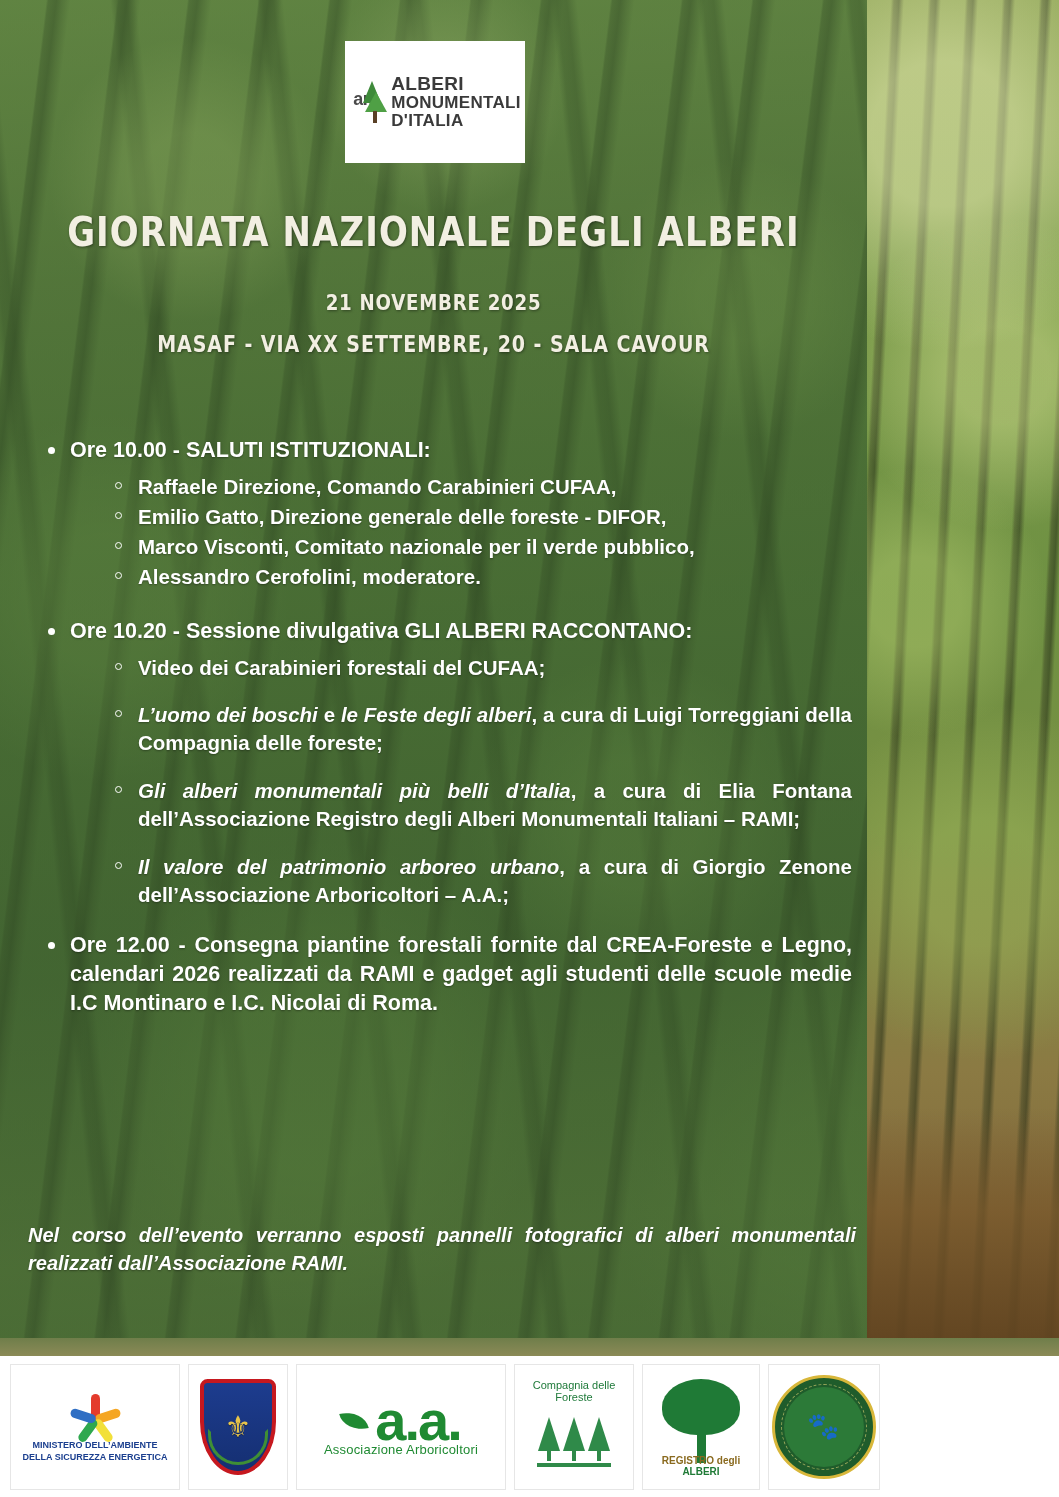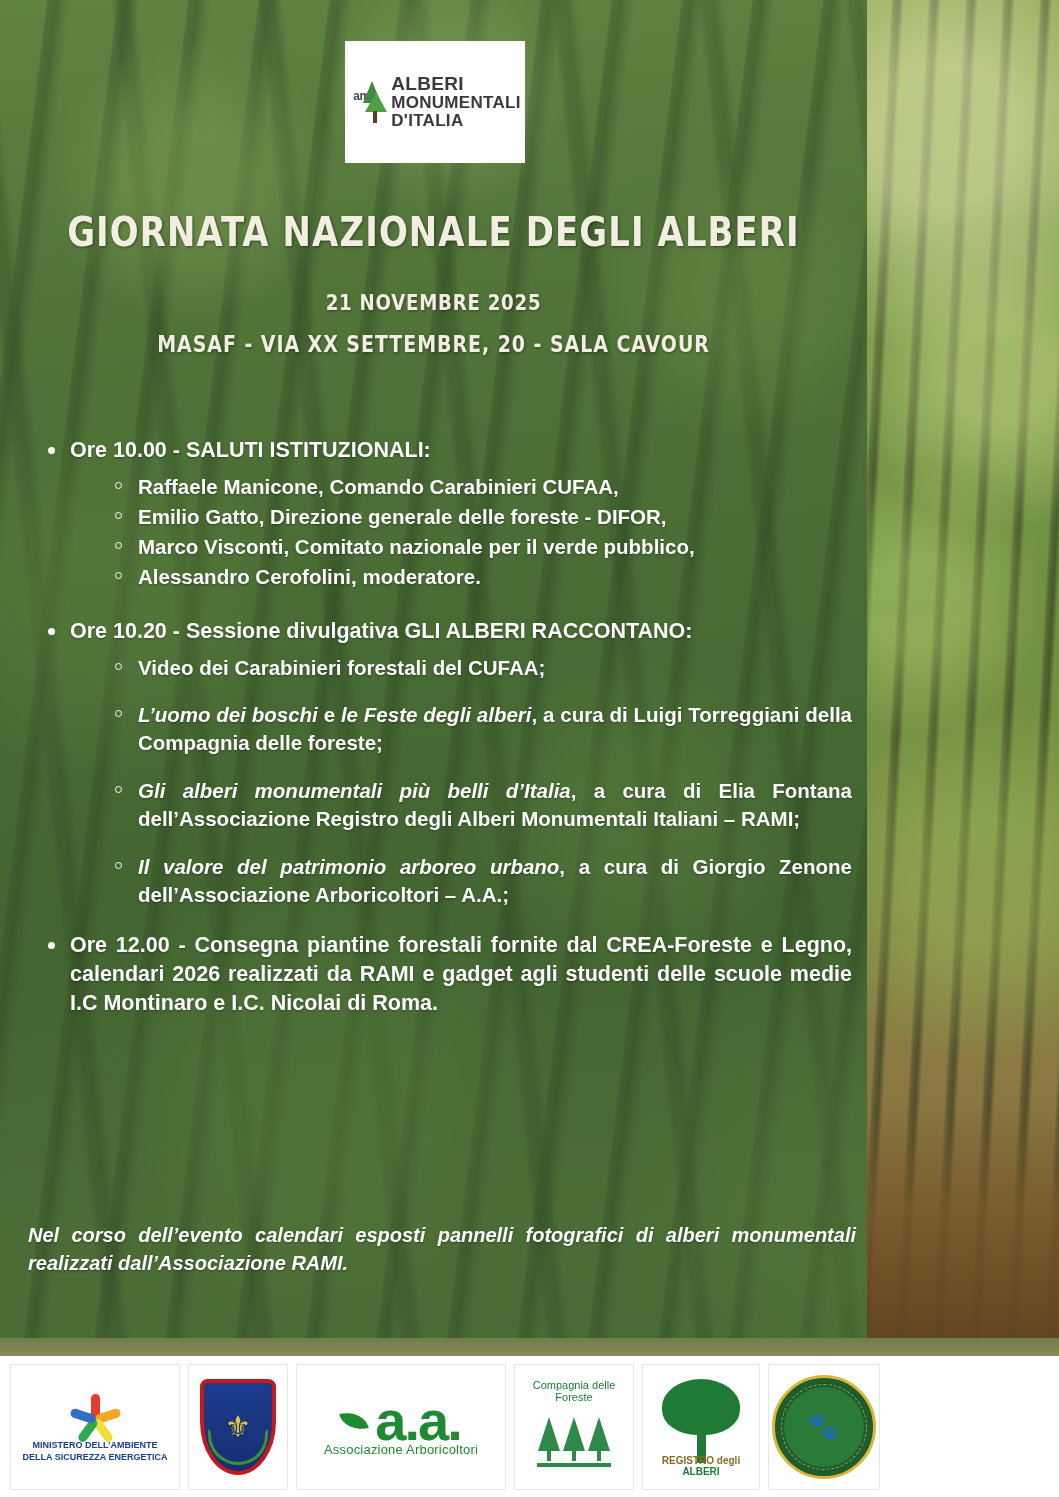--- a/index.html
+++ b/index.html
@@ -145,21 +145,21 @@
     left: 20px;
     top: 32px;
     width: 4px;
     height: 12px;
     background: #5a4026;
   }
   .logo-mark .am {
     position: absolute;
     left: 0;
     top: 10px;
-    font-size: 12px;
+    font-size: 18px;
     font-weight: 700;
     color: #4a4a4a;
     letter-spacing: -0.5px;
   }
   .logo-text {
     line-height: 1.05;
     color: #3a3a3a;
     font-weight: 700;
     font-size: 17px;
     letter-spacing: 0.3px;
@@ -566,21 +566,21 @@
 
   <div class="programme">
     <ul class="lvl1">
 
       <li class="item1">
         <span class="b1"></span>
         <span>Ore 10.00 - SALUTI ISTITUZIONALI:</span>
         <ul class="lvl2">
           <li class="item2">
             <span class="b2"></span>
-            <span>Raffaele Manicone,  Comando Carabinieri CUFAA,</span>
+            <span>Raffaele Direzione,  Comando Carabinieri CUFAA,</span>
           </li>
           <li class="item2">
             <span class="b2"></span>
             <span>Emilio Gatto, Direzione generale delle foreste - DIFOR,</span>
           </li>
           <li class="item2">
             <span class="b2"></span>
             <span>Marco Visconti, Comitato nazionale per il verde pubblico,</span>
           </li>
           <li class="item2">
@@ -618,21 +618,21 @@
       </li>
 
       <li class="item1 mt-block-sm justify">
         <span class="b1"></span>
         <span>Ore 12.00 - Consegna piantine forestali fornite dal CREA-Foreste e Legno, calendari 2026 realizzati da RAMI e gadget agli studenti delle scuole medie I.C Montinaro e I.C. Nicolai di Roma.</span>
       </li>
 
     </ul>
   </div>
 
-  <div class="note">Nel corso dell’evento calendari esposti pannelli fotografici di alberi monumentali realizzati dall’Associazione RAMI.</div>
+  <div class="note">Nel corso dell’evento verranno esposti pannelli fotografici di alberi monumentali realizzati dall’Associazione RAMI.</div>
 
   <div class="footer">
 
 
     <div class="flogo f-mase">
       <div class="mase-star">
         <span style="background:#e43b2c; transform: rotate(0deg);"></span>
         <span style="background:#f5a623; transform: rotate(72deg);"></span>
         <span style="background:#f2e03a; transform: rotate(144deg);"></span>
         <span style="background:#2fa84f; transform: rotate(216deg);"></span>

